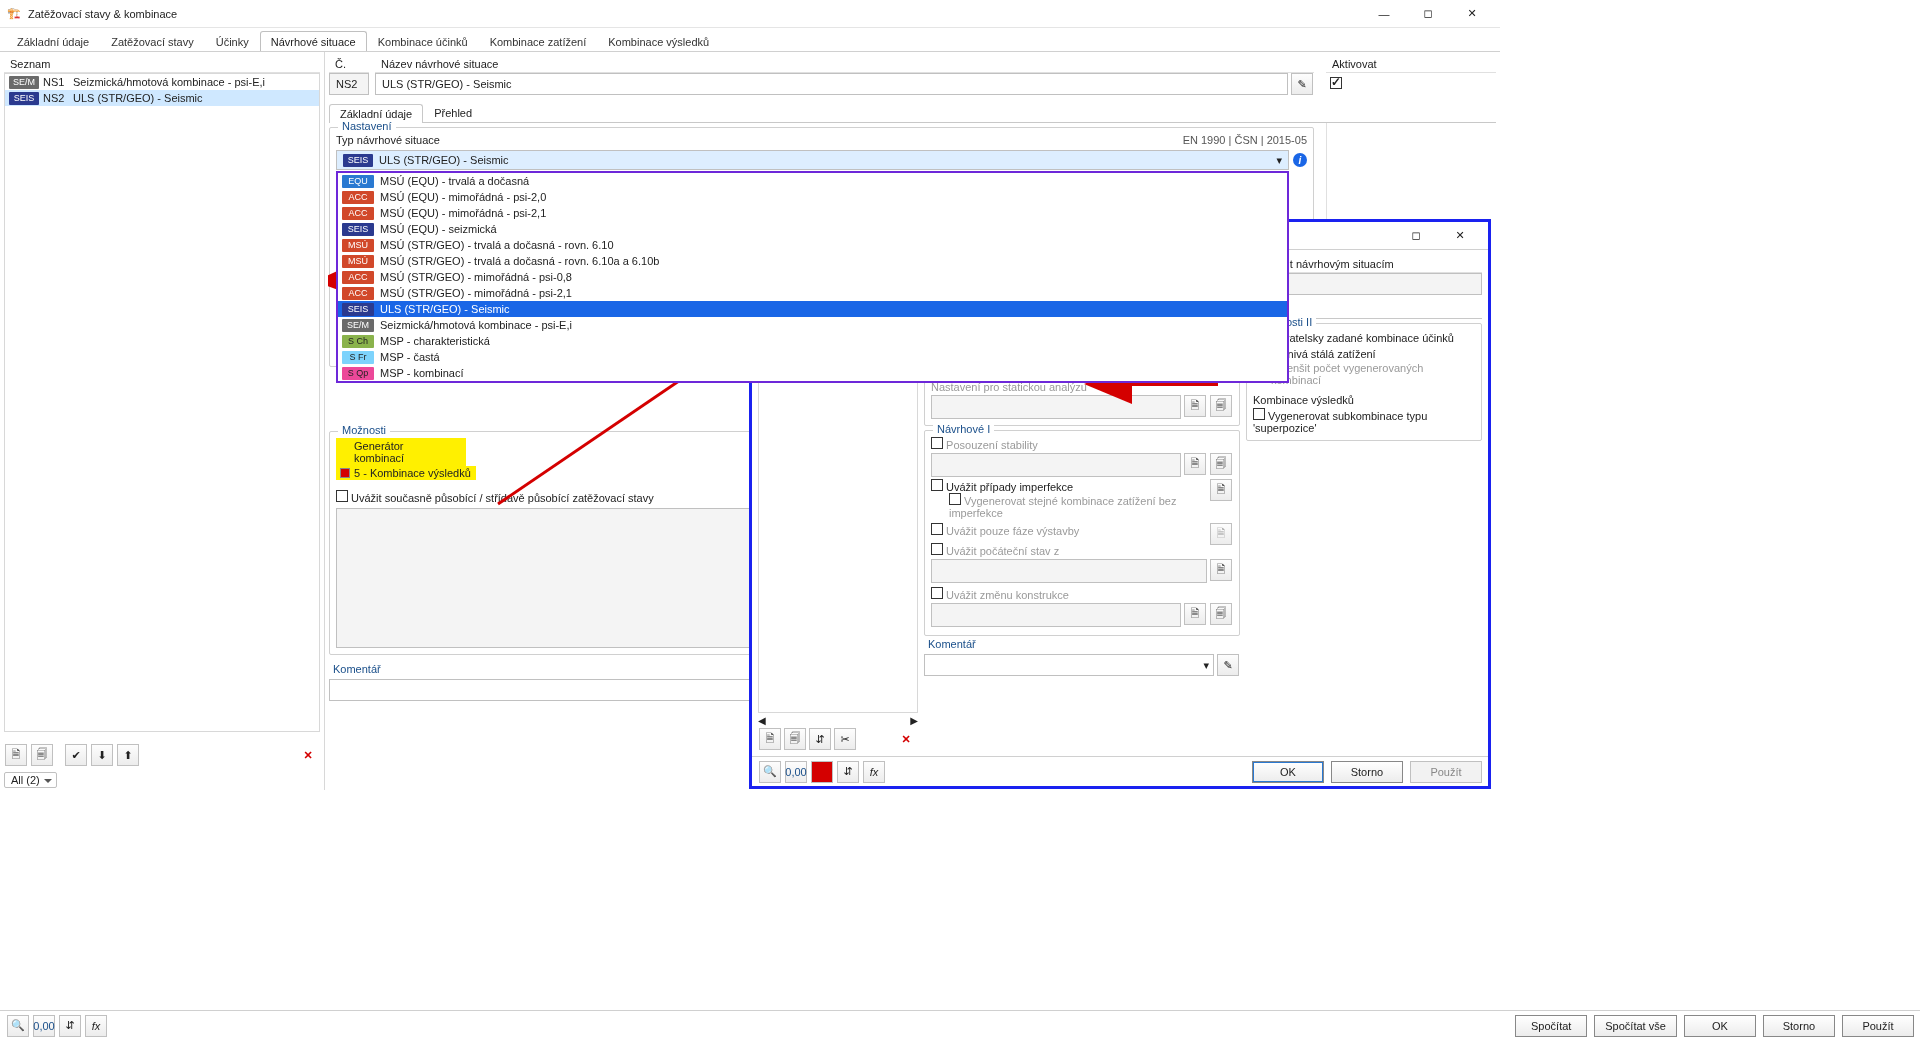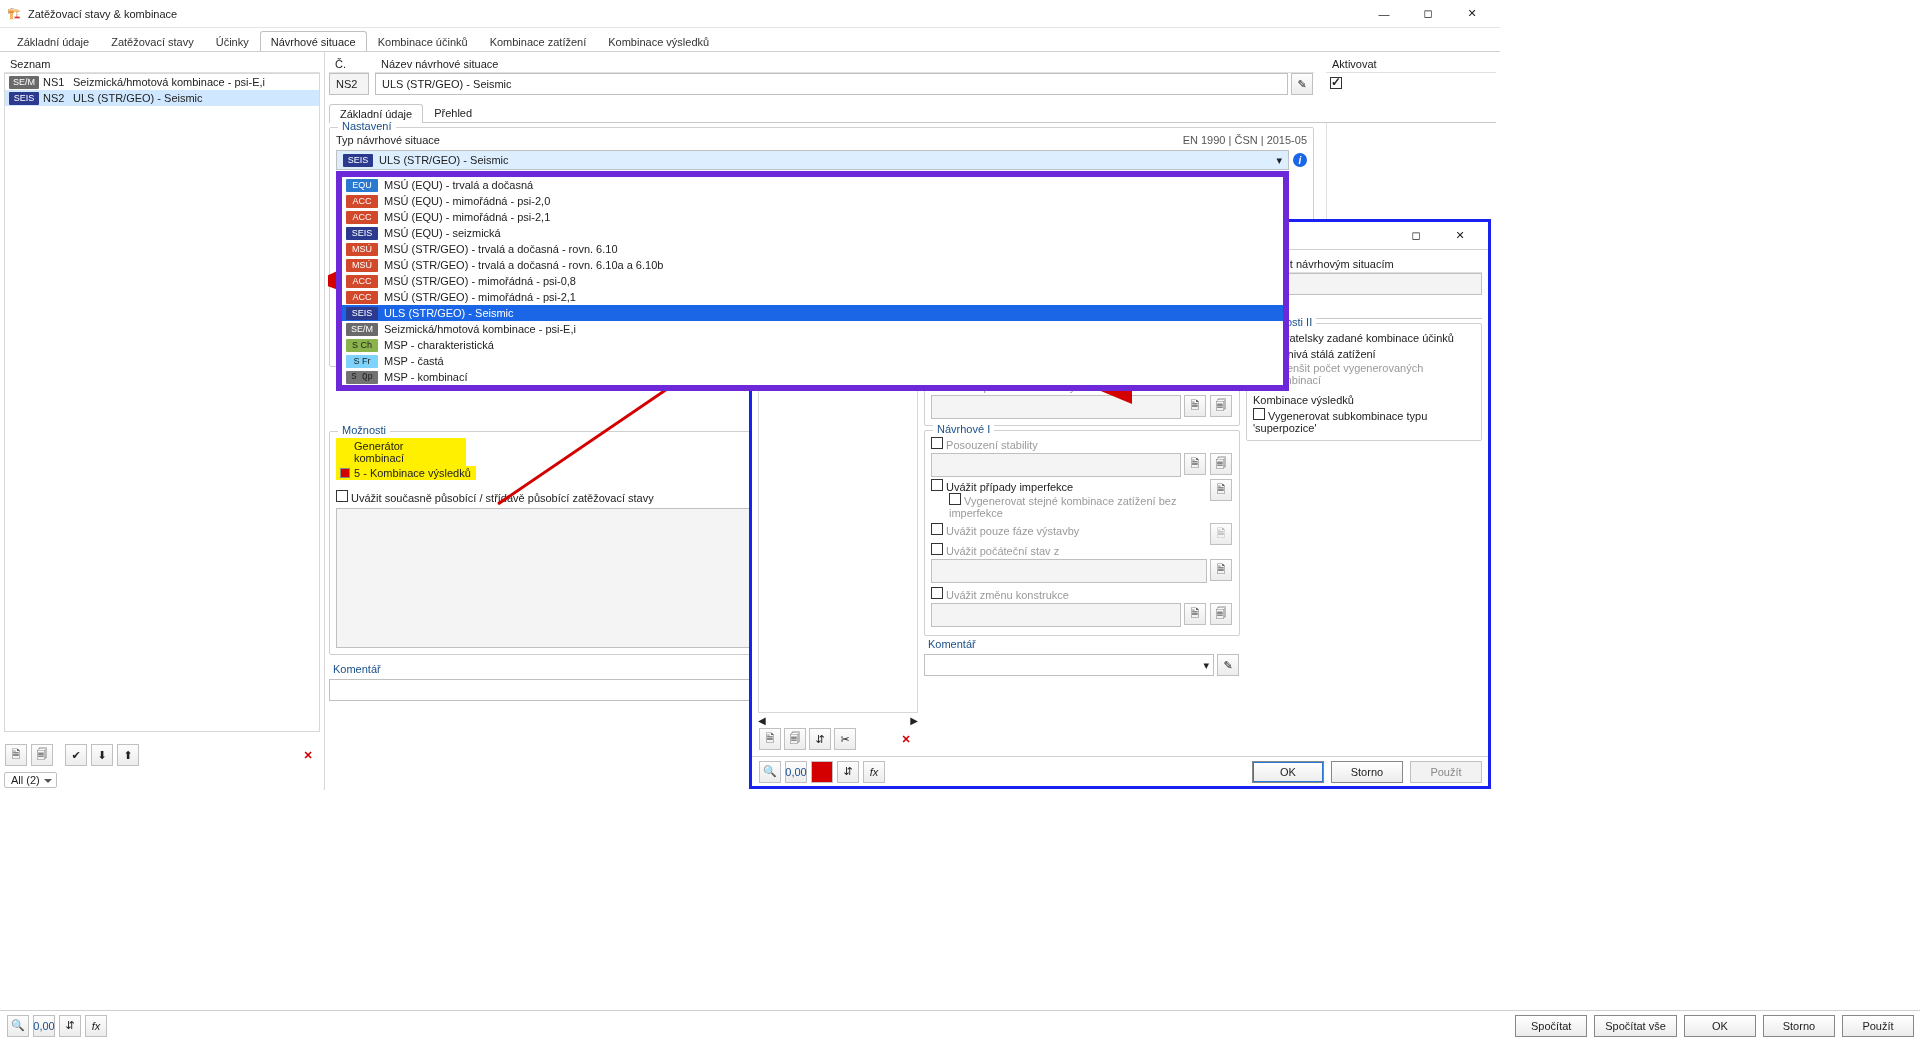--- a/index.html
+++ b/index.html
@@ -20,21 +20,21 @@
 .seznam-row { display: flex; align-items: center; padding: 0 4px; height: 16px; gap: 4px; }
 .seznam-row.sel { background: #cfe8ff; }
 .tag { display: inline-block; min-width: 30px; padding: 0 4px; height: 13px; line-height: 13px; text-align: center; font-size: 9px; color: #fff; border-radius: 1px; }
 .tag.SEIS { background: #2b3a8f; }
 .tag.SEM { background: #6a6a6a; }
 .tag.EQU { background: #2a79d1; }
 .tag.ACC { background: #d1482a; }
 .tag.MSU { background: #d1482a; }
 .tag.SCh { background: #8ab34c; color: #222; }
 .tag.SFr { background: #7dd3fc; color: #222; }
-.tag.SQp { background: #737373; color: #222; font-family: Liberation Mono, monospace; }
+.tag.SQp { background: #ec4899; color: #222; }
 .hdr-cell { font-weight: 400; color: #222; padding: 2px 6px; border-bottom: 1px solid #e0e0e0; }
 .input-like { border: 1px solid #c0c0c0; background: #fff; padding: 2px 6px; height: 22px; display: flex; align-items: center; }
 .btnicon { width: 22px; height: 22px; border: 1px solid #c0c0c0; background: linear-gradient(#fdfdfd,#ececec); display: inline-flex; align-items: center; justify-content: center; margin: 0 1px; }
 .groupbox { border: 1px solid #d0d0d0; border-radius: 2px; margin-top: 4px; padding: 6px; position: relative; }
 .groupbox > .gb-title { position: absolute; top: -8px; left: 8px; background: #fff; padding: 0 4px; color: #1a4f8a; }
 .subtabs { display: flex; gap: 0; margin: 4px 0 0 0; border-bottom: 1px solid #c8c8c8; }
 .subtab { padding: 3px 10px; border: 1px solid transparent; border-bottom: none; border-radius: 3px 3px 0 0; }
 .subtab.active { border-color: #c8c8c8; background: #fff; position: relative; top: 1px; }
 .right-col { width: 170px; margin-left: 6px; }
 .checkbox { width: 12px; height: 12px; border: 1px solid #333; display: inline-block; position: relative; background: #fff; }
@@ -47,21 +47,21 @@
 .dlg { position: absolute; border: 2px solid #1a22f0; background: #fff; box-shadow: 0 0 0 1px #1a22f0; }
 .dlg .titlebar { border-bottom: 1px solid #d0d0d0; }
 .dlg-body { padding: 6px; display: flex; gap: 6px; }
 .radio { width: 11px; height: 11px; border: 1px solid #333; border-radius: 50%; display: inline-block; position: relative; background: #fff; vertical-align: middle; }
 .radio.checked::after { content: ""; position: absolute; width: 5px; height: 5px; background: #000; border-radius: 50%; top: 2px; left: 2px; }
 .hl-yellow { background: #fff000; }
 .info-i { width: 14px; height: 14px; border-radius: 50%; background: #1a66e6; color: #fff; display: inline-flex; align-items: center; justify-content: center; font-weight: bold; font-style: italic; font-size: 10px; }
 .red-label { color: #d40000; font-weight: 700; font-style: italic; font-size: 14px; position: absolute; }
 .col-sw { width: 10px; height: 10px; display: inline-block; border: 1px solid #888; }
 .dd { border: 1px solid #c0c0c0; background: #ddeeff; height: 20px; display: flex; align-items: center; padding: 0 6px; position: relative; }
-.dd-open { position: absolute; top: 20px; left: -1px; right: -1px; border: 6px solid #6d28d9; background: #fff; z-index: 5; }
+.dd-open { position: absolute; top: 20px; left: -1px; right: -1px; border: 2px solid #6d28d9; background: #fff; z-index: 5; }
 .dd-row { display: flex; align-items: center; gap: 6px; padding: 0 4px; height: 16px; }
 .dd-row.sel { background: #1a66e6; color: #fff; }
 .typerow .tag { min-width: 32px; }
 .disabled-txt { color: #9a9a9a; }
 .textarea-like { border: 1px solid #c0c0c0; background: #f4f4f4; min-height: 24px; }
 .filter-pill { border: 1px solid #c0c0c0; padding: 1px 16px 1px 6px; border-radius: 2px; display: inline-flex; align-items: center; gap: 4px; position: relative; }
 .filter-pill::after { content: ""; position: absolute; right: 4px; top: 6px; border: 4px solid transparent; border-top-color: #555; }
 svg.arrow { position:absolute; pointer-events:none; }
 </style>
 </head>

